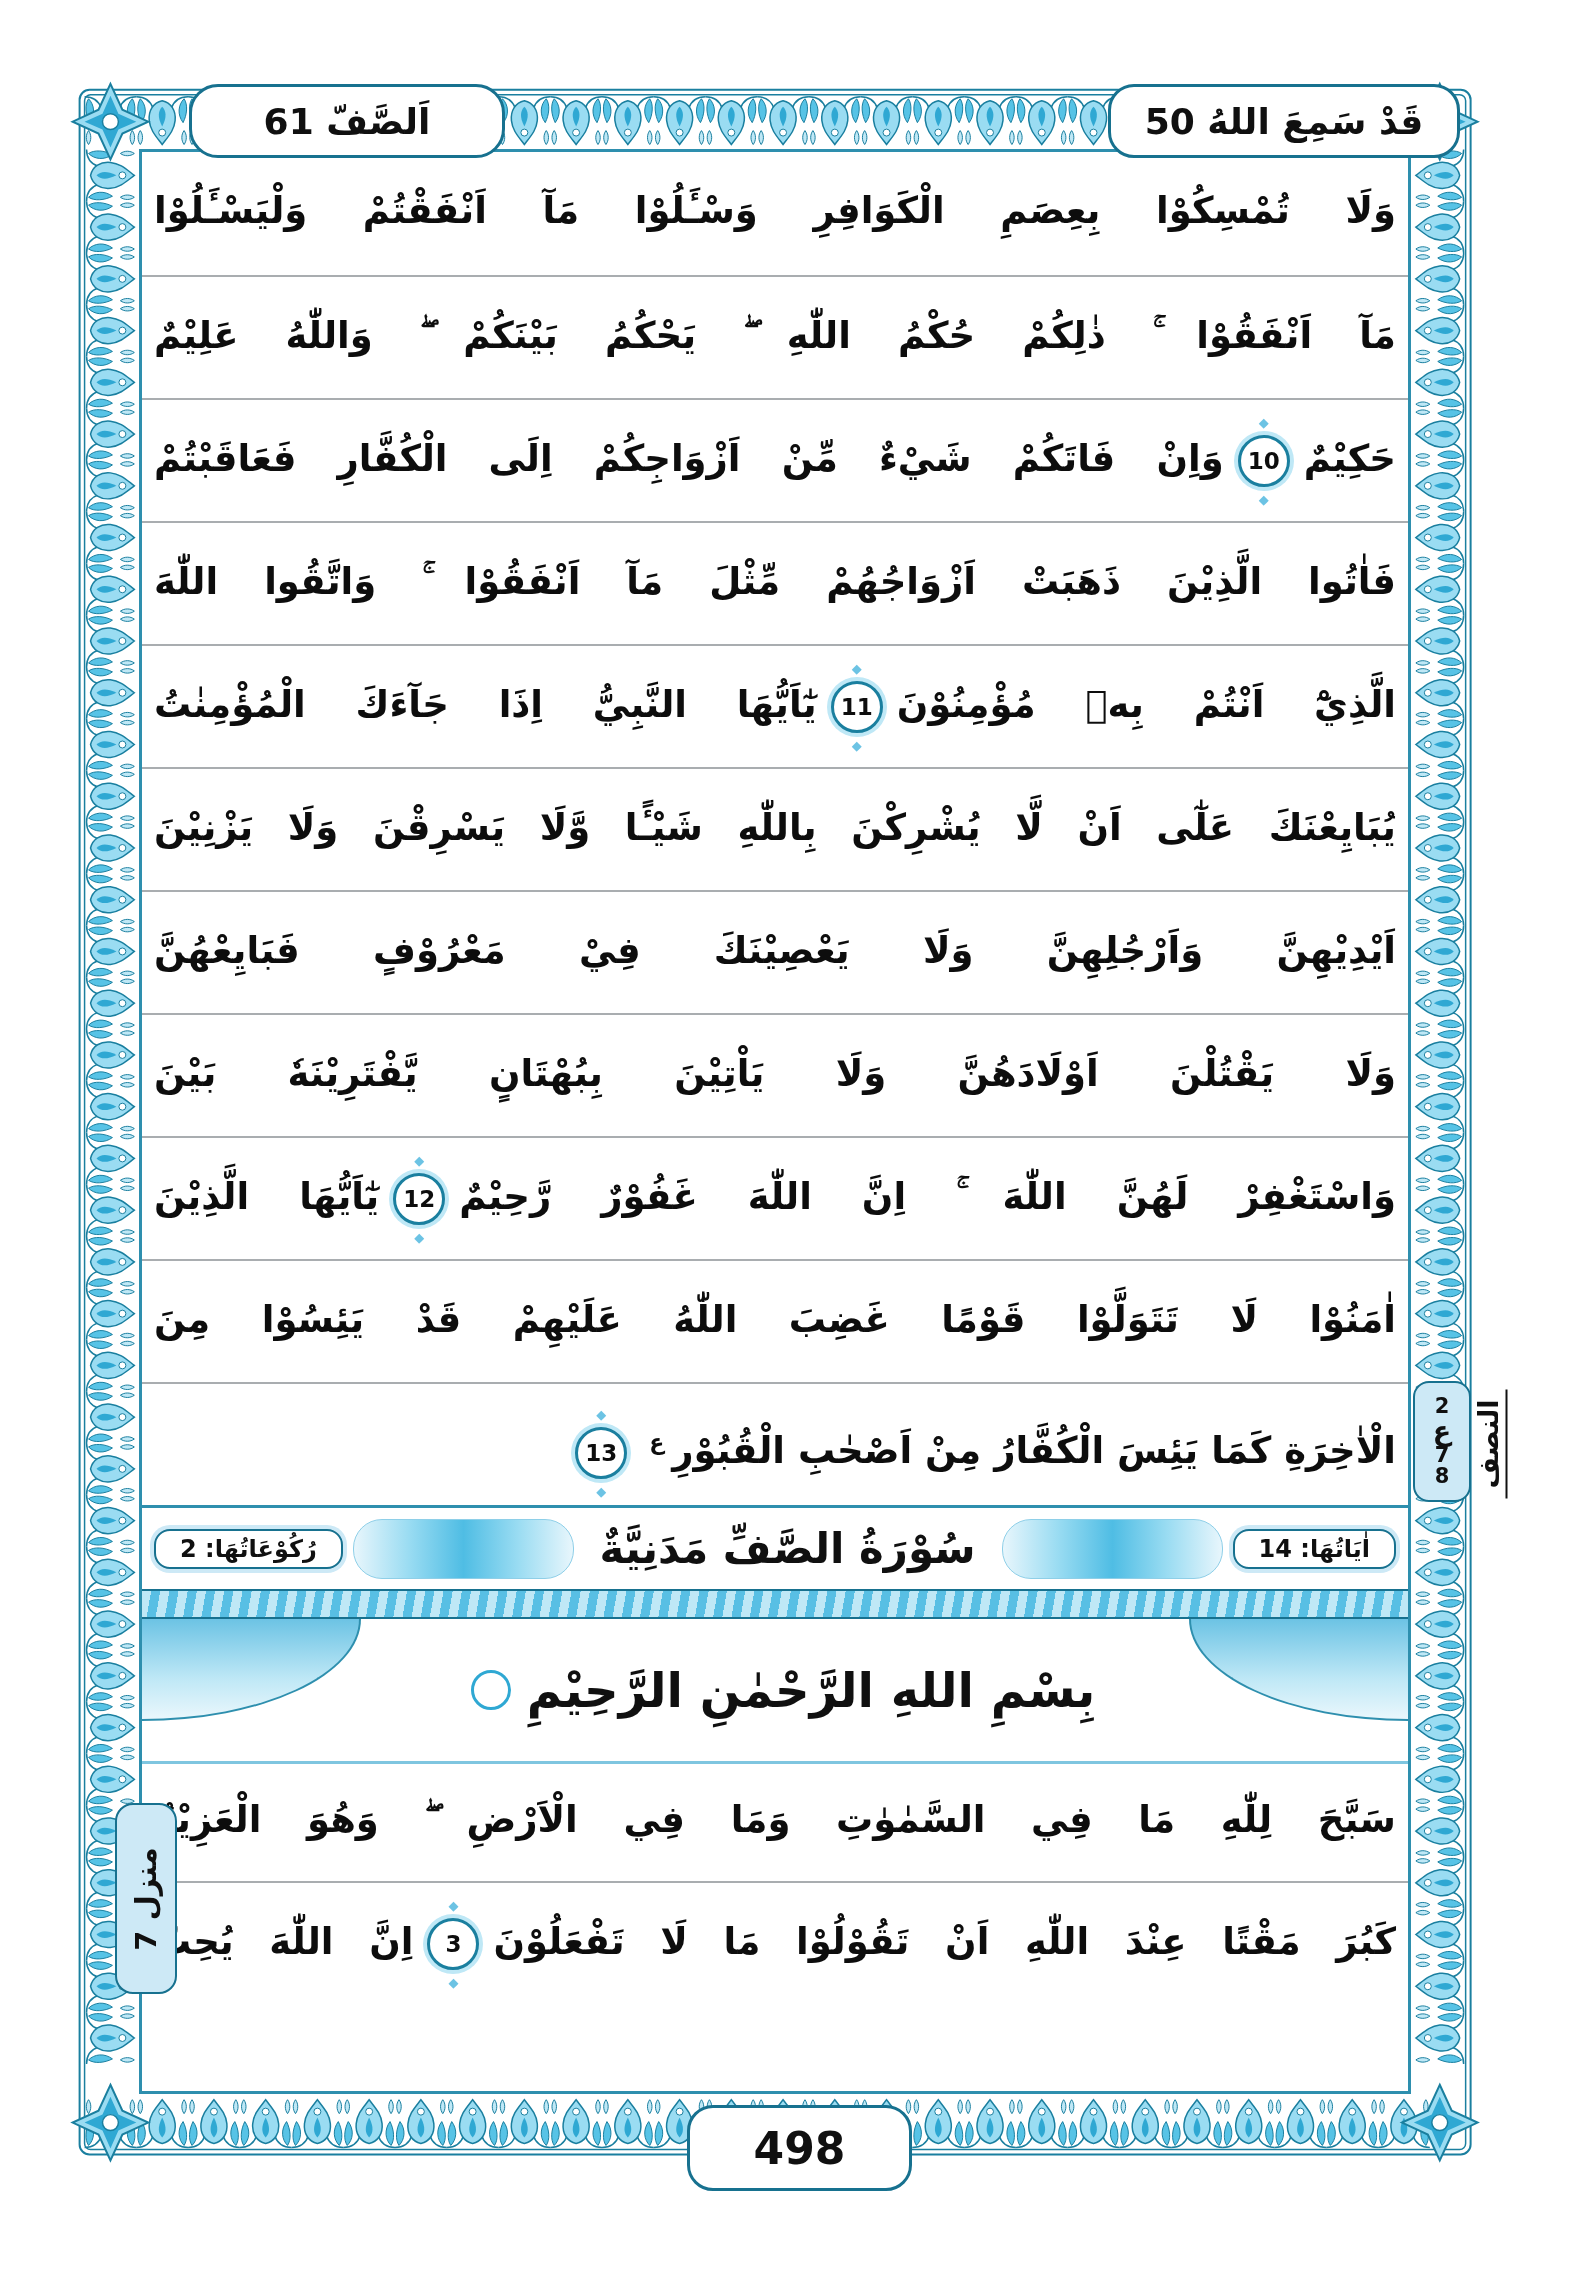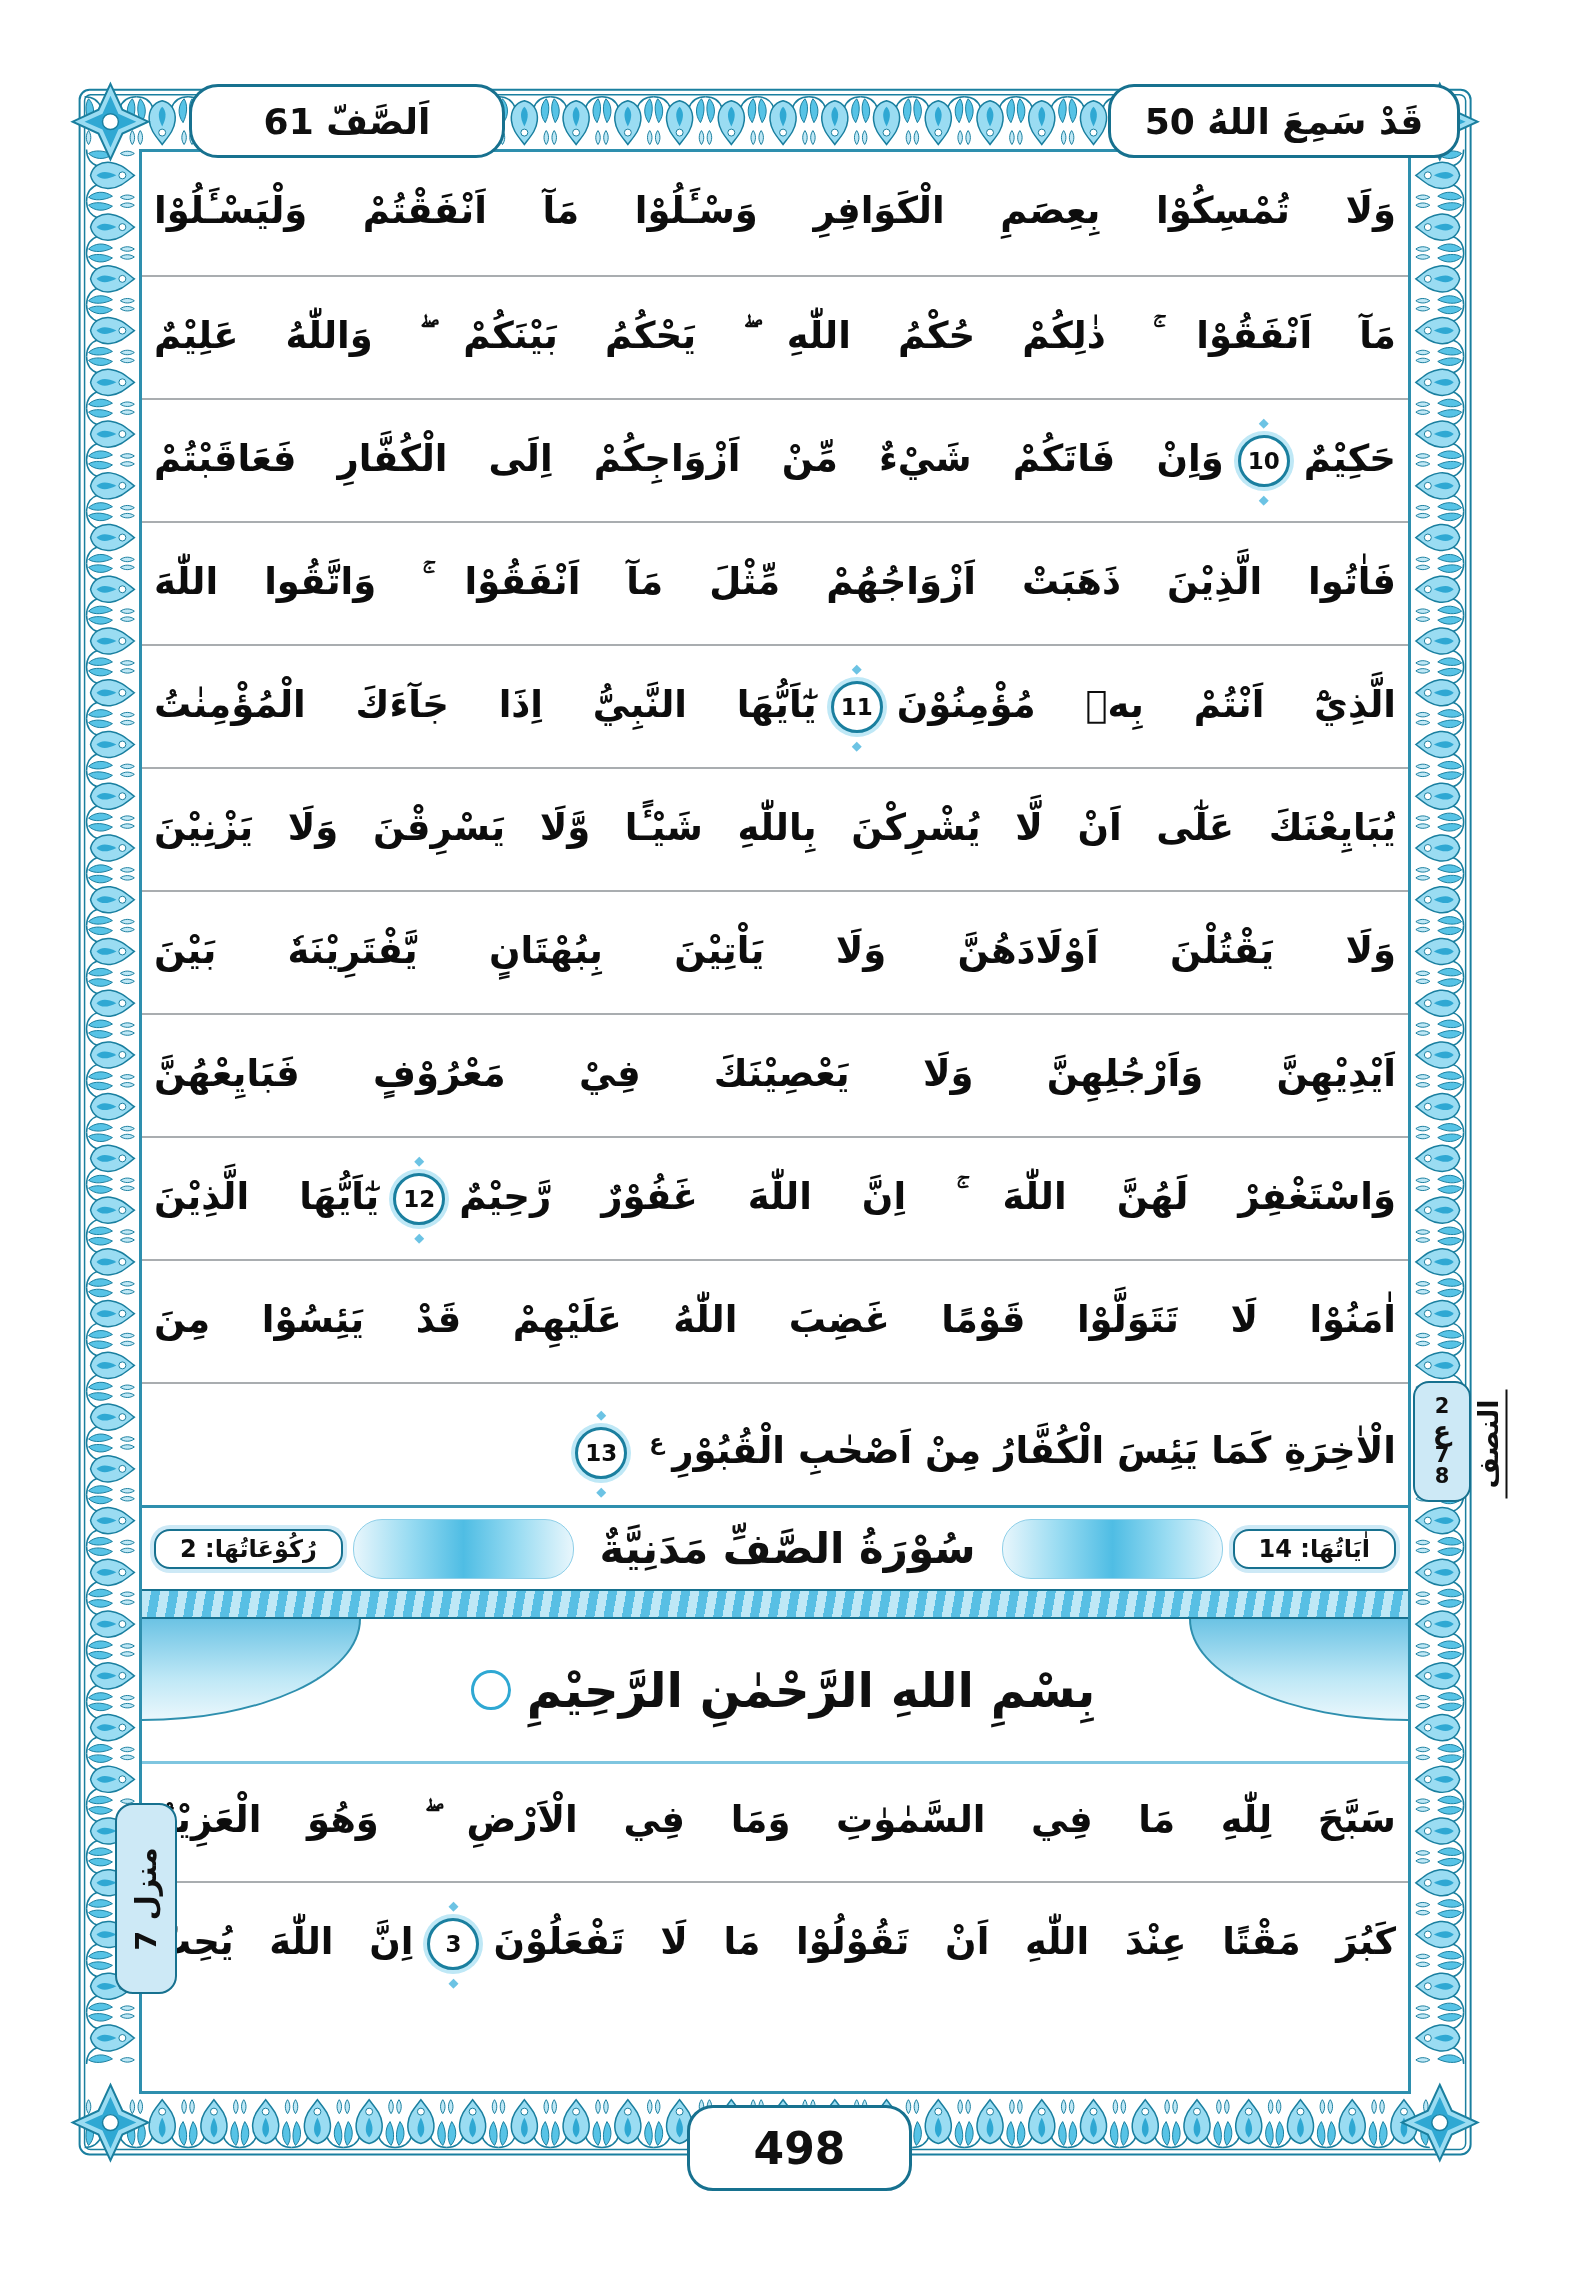--- a/index.html
+++ b/index.html
@@ -293,25 +293,25 @@
 
     <div class="line">
       <span>الَّذِيْٓ اَنْتُمْ بِهٖ مُؤْمِنُوْنَ</span><span class="ayah">11</span><span>يٰٓاَيُّهَا النَّبِيُّ اِذَا جَآءَكَ الْمُؤْمِنٰتُ</span>
     </div>
 
     <div class="line">
       <span>يُبَايِعْنَكَ عَلٰٓى اَنْ لَّا يُشْرِكْنَ بِاللّٰهِ شَيْـًٔا وَّلَا يَسْرِقْنَ وَلَا يَزْنِيْنَ</span>
     </div>
 
     <div class="line">
+      <span>اَيْدِيْهِنَّ وَاَرْجُلِهِنَّ وَلَا يَعْصِيْنَكَ فِيْ مَعْرُوْفٍ فَبَايِعْهُنَّ</span>
+    </div>
+
+    <div class="line">
       <span>وَلَا يَقْتُلْنَ اَوْلَادَهُنَّ وَلَا يَاْتِيْنَ بِبُهْتَانٍ يَّفْتَرِيْنَهٗ بَيْنَ</span>
-    </div>
-
-    <div class="line">
-      <span>اَيْدِيْهِنَّ وَاَرْجُلِهِنَّ وَلَا يَعْصِيْنَكَ فِيْ مَعْرُوْفٍ فَبَايِعْهُنَّ</span>
     </div>
 
     <div class="line">
       <span>وَاسْتَغْفِرْ لَهُنَّ اللّٰهَ ۚ اِنَّ اللّٰهَ غَفُوْرٌ رَّحِيْمٌ</span><span class="ayah">12</span><span>يٰٓاَيُّهَا الَّذِيْنَ</span>
     </div>
 
     <div class="line">
       <span>اٰمَنُوْا لَا تَتَوَلَّوْا قَوْمًا غَضِبَ اللّٰهُ عَلَيْهِمْ قَدْ يَئِسُوْا مِنَ</span>
     </div>
 

